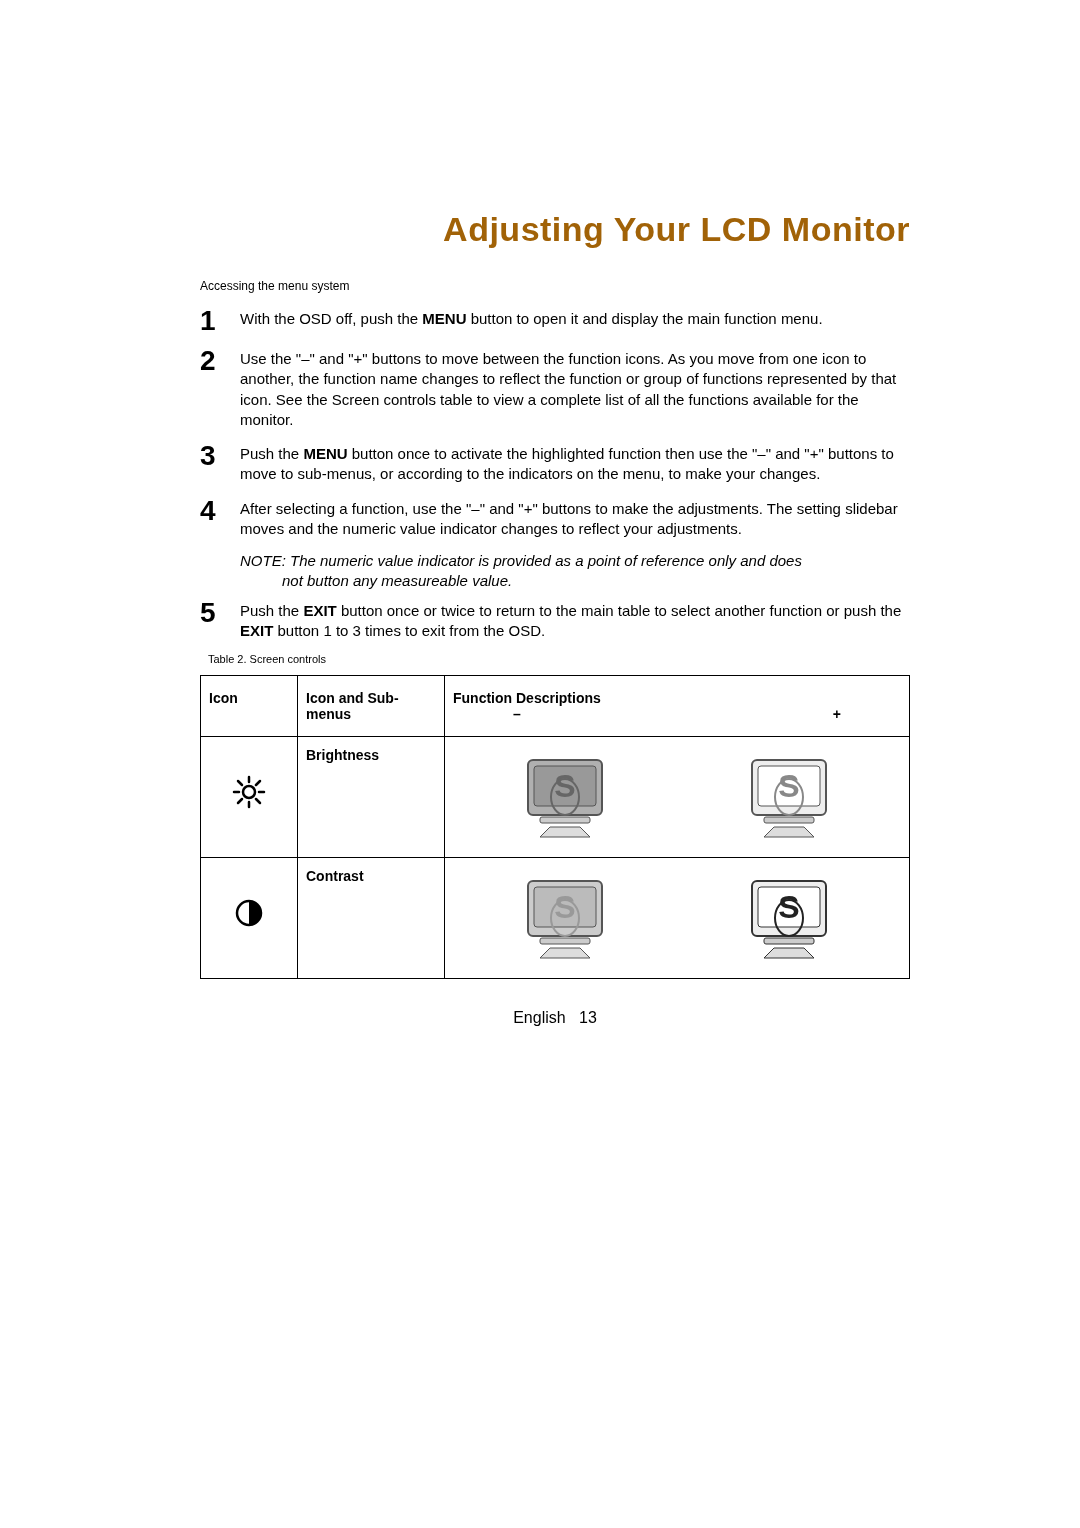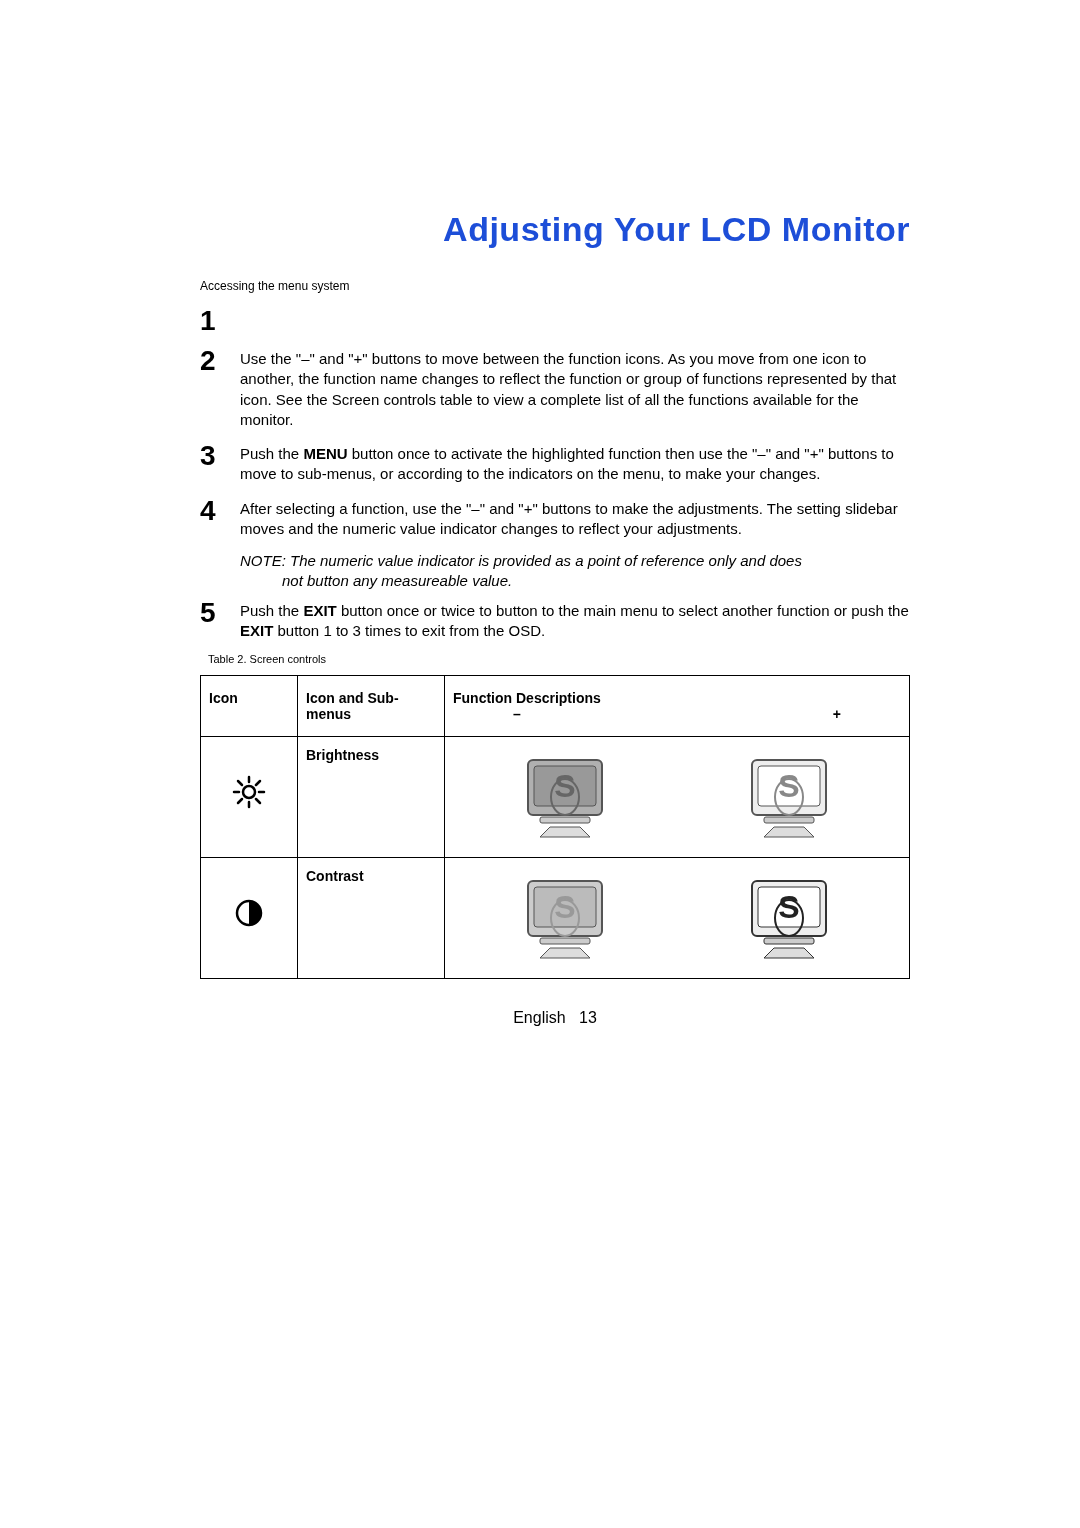--- a/index.html
+++ b/index.html
@@ -12,21 +12,21 @@
   .page {
     width: 1080px;
     height: 1528px;
     position: relative;
     box-sizing: border-box;
     padding: 210px 170px 0 200px;
   }
   .title {
     font-size: 34px;
     font-weight: 800;
-    color: #1d4ed8;
+    color: #a16207;
     text-align: right;
     letter-spacing: 0.5px;
     margin-bottom: 30px;
     font-family: Arial, sans-serif;
   }
   .h2 {
     font-size: 12px;
     font-weight: 400;
     margin: 18px 0 14px 0;
   }
@@ -96,20 +96,23 @@
 <div class="page">
 
   <div class="title">Adjusting Your LCD Monitor</div>
 
   <div class="h2">Accessing the menu system</div>
 
   <div class="steps">
 
     <div class="step">
       <div class="step-num">1</div>
+      <div class="step-body">
+        <span>With the OSD off, push the </span><span class="bold">MENU</span><span> button to open it and display the main function menu.</span>
+      </div>
     </div>
 
     <div class="step">
       <div class="step-num">2</div>
       <div class="step-body">Use the "–" and "+" buttons to move between the function icons. As you move from one icon to another, the function name changes to reflect the function or group of functions represented by that icon. See the Screen controls table to view a complete list of all the functions available for the monitor.</div>
     </div>
 
     <div class="step">
       <div class="step-num">3</div>
       <div class="step-body">
@@ -123,21 +126,21 @@
     </div>
 
     <div class="note">
       <span>NOTE: The numeric value indicator is provided as a point of reference only and does</span><br>
       <span class="note-indent">not button any measureable value.</span>
     </div>
 
     <div class="step">
       <div class="step-num">5</div>
       <div class="step-body">
-        <span>Push the </span><span class="bold">EXIT</span><span> button once or twice to button to the main menu to select another function or push the </span><span class="bold">EXIT</span><span> button 1 to 3 times to exit from the OSD.</span>
+        <span>Push the </span><span class="bold">EXIT</span><span> button once or twice to return to the main table to select another function or push the </span><span class="bold">EXIT</span><span> button 1 to 3 times to exit from the OSD.</span>
       </div>
     </div>
 
   </div>
 
   <div class="table-caption">Table 2.  Screen controls</div>
 
   <table class="screen">
     <thead>
       <tr>

